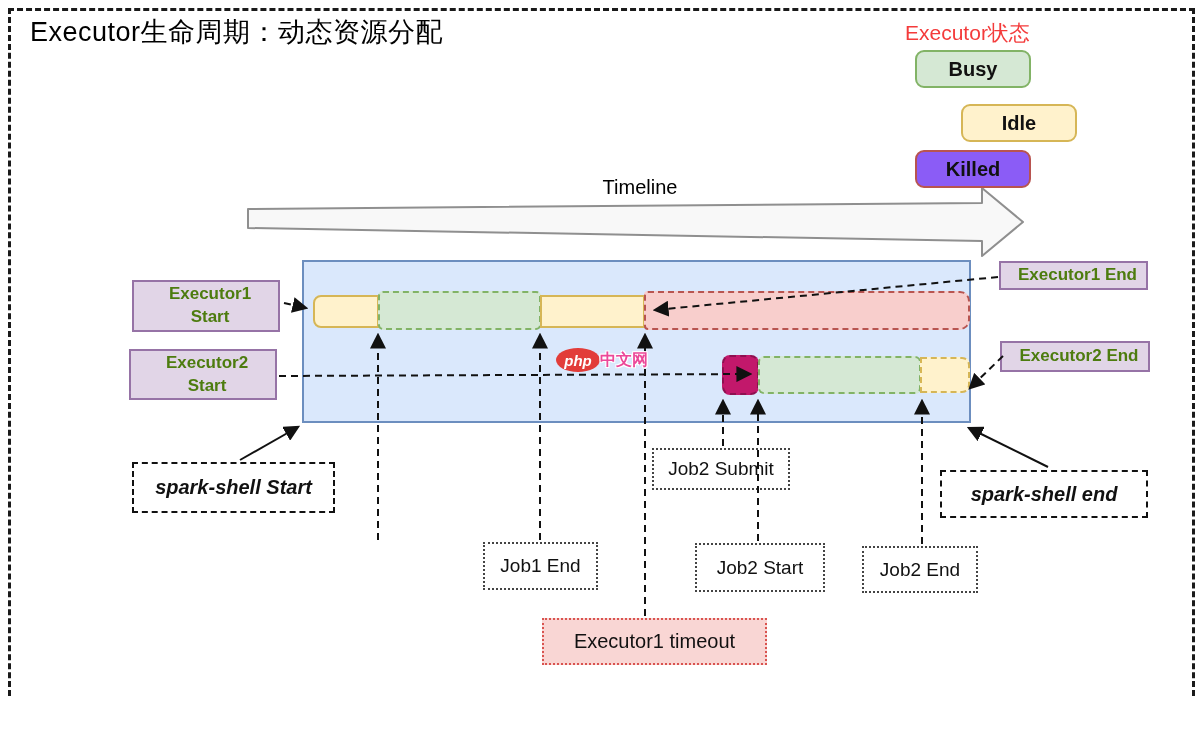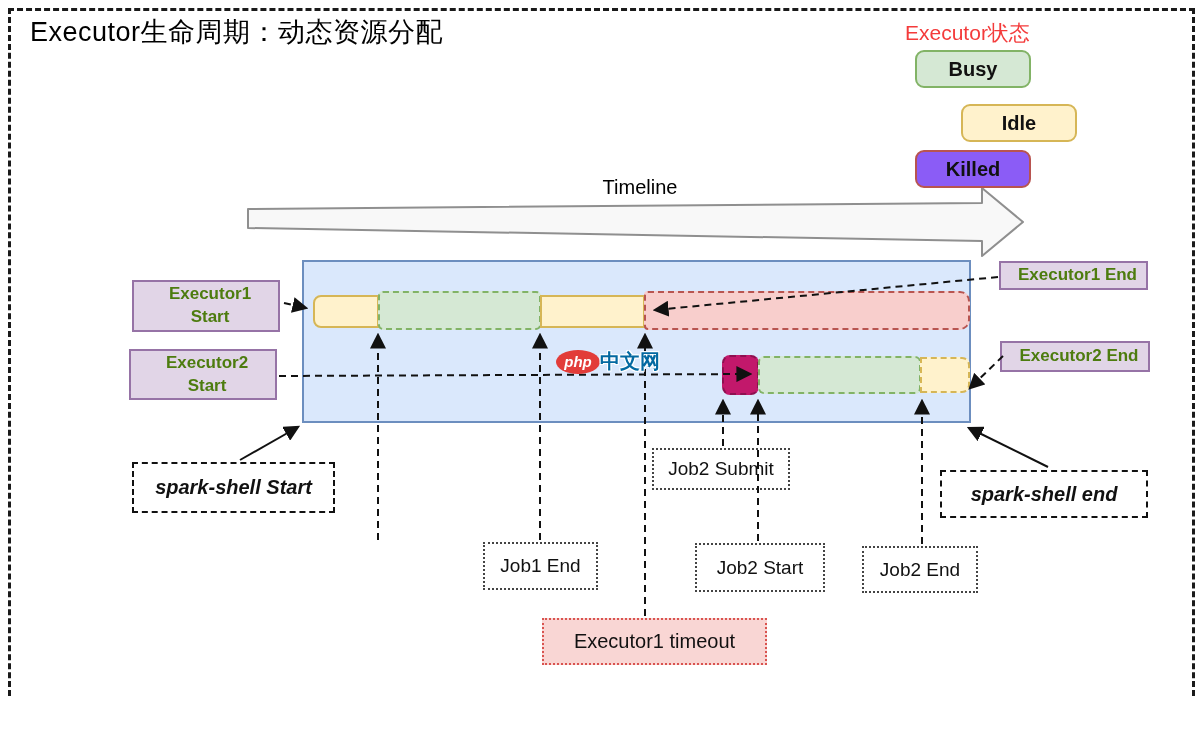--- a/index.html
+++ b/index.html
@@ -69,21 +69,21 @@
     display:flex;align-items:center;justify-content:center;font-size:20px;color:#111;
     z-index:3;box-sizing:border-box;
   }
   
   #watermark{left:556px;top:348px;z-index:10;display:flex;align-items:center;justify-content:center;}
   #wm-logo{
     width:44px;height:24px;border-radius:50%;display:flex;align-items:center;justify-content:center;
     color:#fff;font-style:italic;font-weight:bold;font-size:15px;
   }
   #wm-text{
-    font-size:20px;font-weight:bold;color:#0369a1;
+    font-size:16px;font-weight:bold;color:#ec4899;
     text-shadow:-1px -1px 0 #fff,1px -1px 0 #fff,-1px 1px 0 #fff,1px 1px 0 #fff;
   }
   svg.layer{position:absolute;left:0;top:0;pointer-events:none;}
   #bg-svg{z-index:1;}
   #fg-svg{z-index:9;}
 </style>
 </head>
 <body>
 
 <div id="stage">

